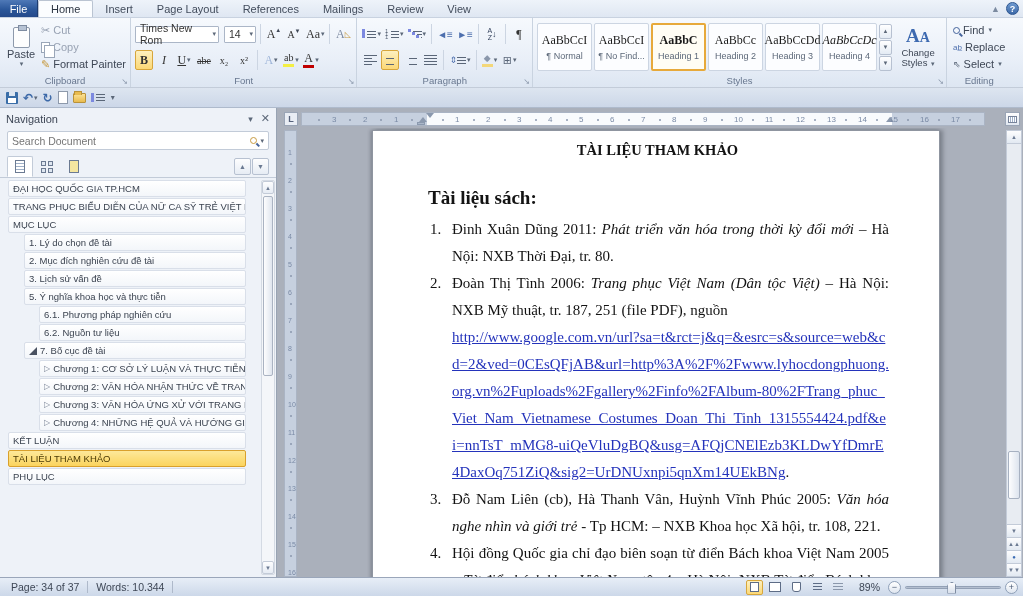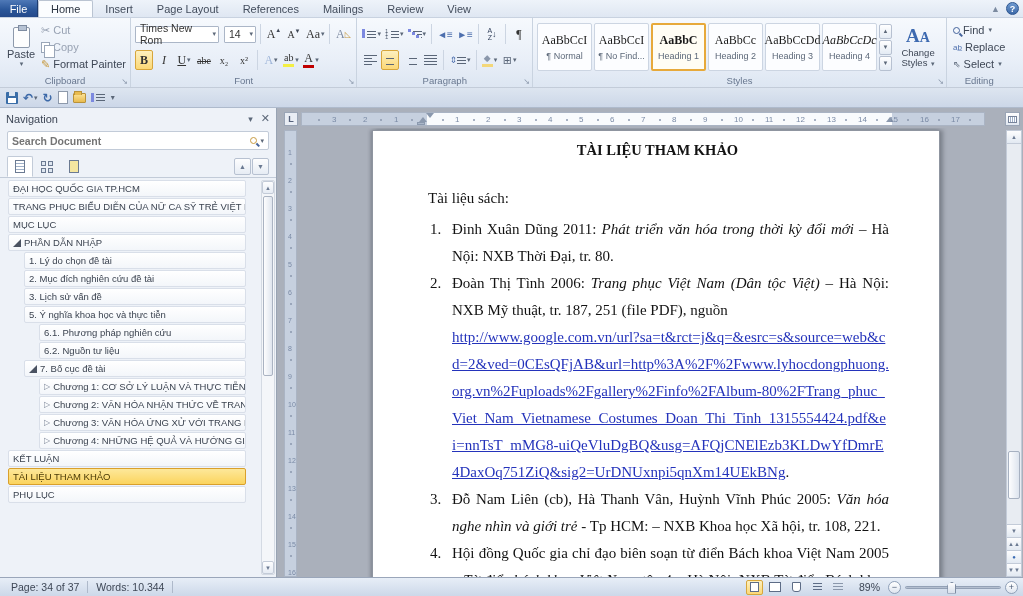--- a/index.html
+++ b/index.html
@@ -107,21 +107,21 @@
 
   
   .navpane { position:absolute; left:0; top:0; bottom:0; width:277px; background:#eef2f8; border-right:1px solid #98a3b3; display:flex; flex-direction:column; }
   .nav-header { height:21px; display:flex; align-items:center; padding:0 6px; gap:8px; color:#3e4756; }
   .nav-header .ttl { font-size:11px; }
   .nav-header .sp { flex:1; }
   .nav-hbtn { color:#5c6879; font-size:9px; }
   .nav-close { font-size:11px; color:#5c6879; }
   .nav-search { margin:2px 7px 4px 7px; height:19px; background:#fff; border:1px solid #c2cbd8; border-radius:2px;
                 display:flex; align-items:center; padding:0 4px; }
-  .nav-search input { flex:1; border:none; outline:none; font-size:10.5px; color:#888; font-family:inherit; background:transparent;font-weight:bold; }
+  .nav-search input { flex:1; border:none; outline:none; font-size:10.5px; color:#888; font-family:inherit; background:transparent; }
   .nav-tabs { display:flex; align-items:flex-end; padding:0 7px; border-bottom:1px solid #c2cbd8; height:24px; gap:1px; }
   .nav-tab { width:26px; height:21px; display:flex; align-items:center; justify-content:center; border:1px solid transparent; }
   .nav-tab.active { background:#fff; border:1px solid #c2cbd8; border-bottom:1px solid #fff; border-radius:2px 2px 0 0; }
   .ntab-doc { width:10px; height:13px; border:1px solid #6b7a92; background:#fff;
               background-image:repeating-linear-gradient(#fff 0 2px,#9fb0c8 2px 3px); }
   .ntab-grid { width:12px; height:12px; display:grid; grid-template-columns:5px 5px; grid-template-rows:5px 5px; gap:2px; }
   .ntab-grid i { border:1px solid #6b7a92; background:#dfe7f1; }
   .nav-tabs .sp { flex:1; }
   .nav-arr { width:17px; height:17px; margin-bottom:2px; border:1px solid #b7c1d1; border-radius:2px;
              background:linear-gradient(#fdfdfe,#e6ecf4); display:flex; align-items:center; justify-content:center; font-size:7px; color:#6b7a92; }
@@ -162,21 +162,21 @@
   .vruler { position:absolute; left:7px; top:22px; bottom:0; width:13px; background:#c6d0df; border:1px solid #aab4c4; }
   .vtick-num { position:absolute; left:3px; font-size:7px; color:#7a8aa5; }
   .vtick-dot { position:absolute; left:5px; width:2px; height:2px; background:#8b99ae; border-radius:50%; }
 
   .canvas { position:absolute; left:22px; right:18px; top:20px; bottom:0; overflow:hidden; }
   .page { position:absolute; left:73px; top:2px; width:568px; height:470px; background:#fff;
           border:1px solid #8f95a0; box-shadow:3px 0 4px rgba(40,45,55,.35), -2px 0 3px rgba(40,45,55,.25);
           font-family:"Liberation Serif","DejaVu Serif",serif; color:#131313; overflow:hidden;
           padding:10px 50px 0 53px; }
   .doc-title { text-align:center; font-weight:bold; font-size:14.5px; line-height:18px; }
-  .doc-sec { font-weight:normal; font-size:15px; line-height:18px; margin:30px 0 0 2px; }
+  .doc-sec { font-weight:bold; font-size:19px; line-height:18px; margin:30px 0 0 2px; }
   .refs { margin-top:9px; }
   .ref { position:relative; padding-left:26px; text-align:justify; font-size:15px; line-height:27px; }
   .ref-num { position:absolute; left:4px; top:0; }
   .doclink { color:#2433bb; text-decoration:underline; word-break:break-all; }
 
   .vscroll { position:absolute; right:1px; top:22px; bottom:0; width:16px; background:#e8ecf2; border:1px solid #c3cbd8; }
   .vs-btn { position:absolute; left:0; right:0; height:13px; background:linear-gradient(#fdfdfe,#e2e9f2); border-bottom:1px solid #c3cbd8;
             display:flex; align-items:center; justify-content:center; font-size:6px; color:#6b7a92; }
   .vs-thumb { position:absolute; left:1px; right:1px; top:72%; height:48px; background:linear-gradient(90deg,#fdfdfe,#dde4ee); border:1px solid #a7b1c1; border-radius:2px; }
   .vs-bottom { position:absolute; left:0; right:0; bottom:0; }
@@ -581,24 +581,20 @@
       <div class="nav-listwrap">
         <div id="nav-list">
             <div class="nav-item lv0">
               <span>ĐẠI HỌC QUỐC GIA TP.HCM</span>
             </div>
             <div class="nav-item lv0">
               <span>TRANG PHỤC BIỂU DIỄN  CỦA NỮ CA SỸ TRẺ VIỆT NAM  ...</span>
             </div>
             <div class="nav-item lv0">
               <span>MỤC LỤC</span>
-            </div>
-            <div class="nav-item lv0">
-              <span class="exp expanded"></span>
-              <span>PHẦN DẪN NHẬP</span>
             </div>
             <div class="nav-item lv1">
               <span>1. Lý do chọn đề tài</span>
             </div>
             <div class="nav-item lv1">
               <span>2. Mục đích nghiên cứu đề tài</span>
             </div>
             <div class="nav-item lv1">
               <span>3. Lịch sử vấn đề</span>
             </div>

